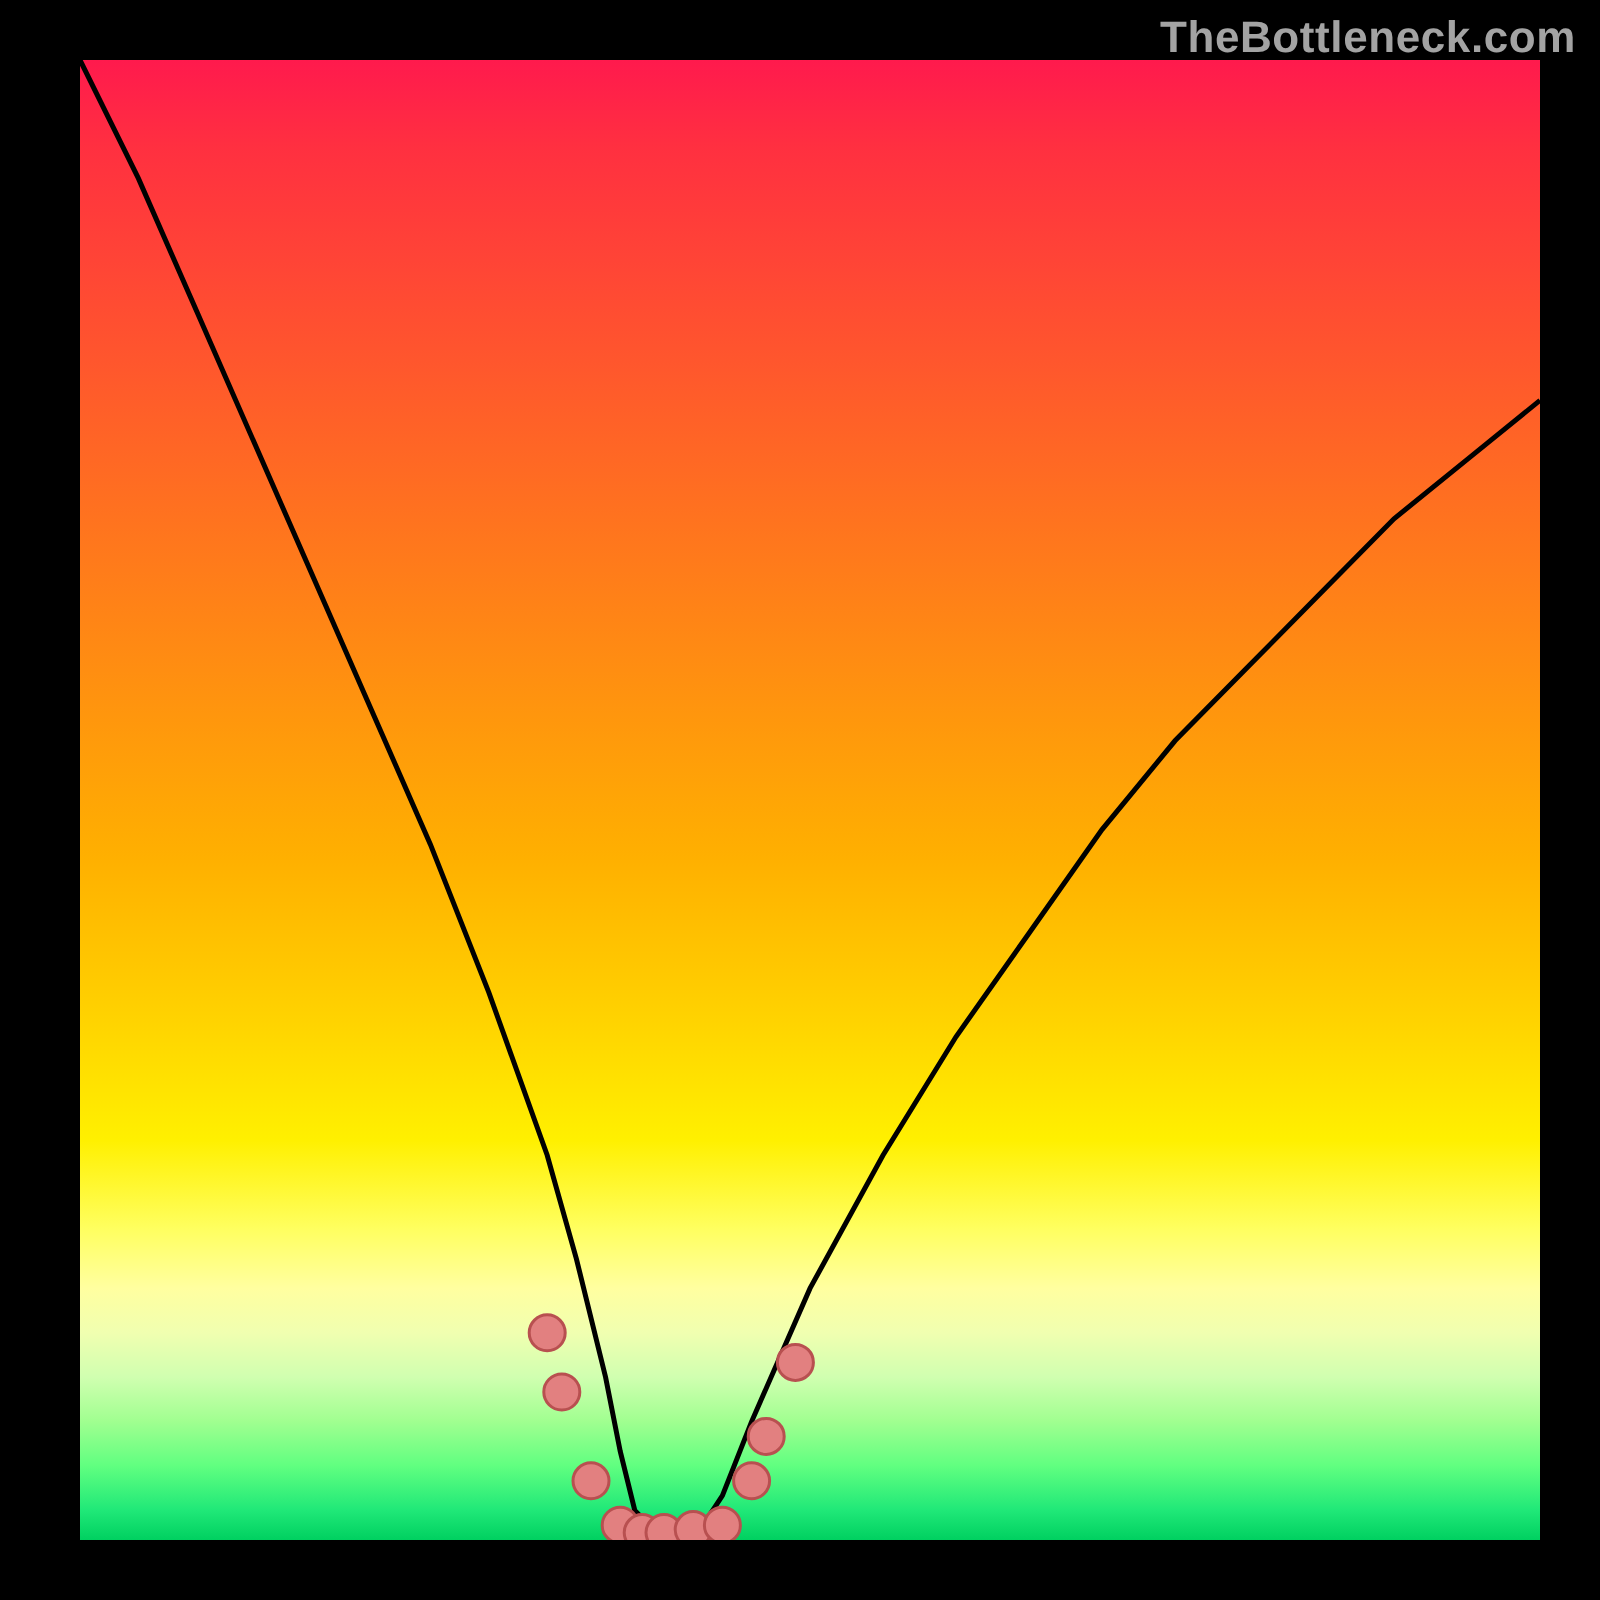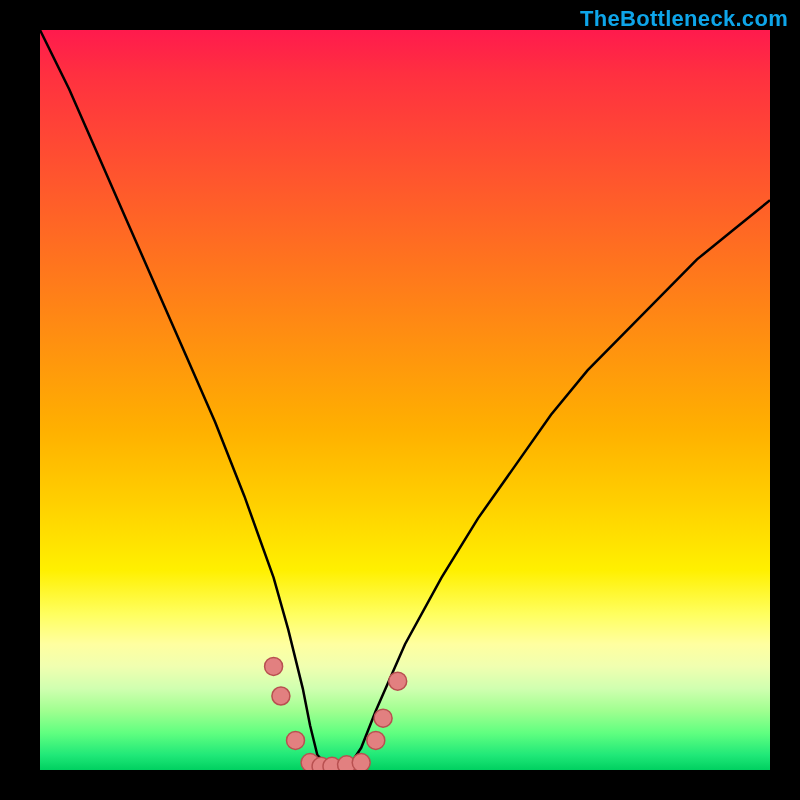--- a/index.html
+++ b/index.html
@@ -43,21 +43,21 @@
     );
     overflow: hidden;
   }
   .watermark {
     position: absolute;
     top: 6px;
     right: 12px;
     font-family: Arial, Helvetica, sans-serif;
     font-size: 22px;
     font-weight: 600;
-    color: #0ea5e9;
+    color: #a3a3a3;
     letter-spacing: 0.3px;
     z-index: 5;
   }
   svg.curve {
     position: absolute;
     left: 0;
     top: 0;
     width: 730px;
     height: 740px;
   }

